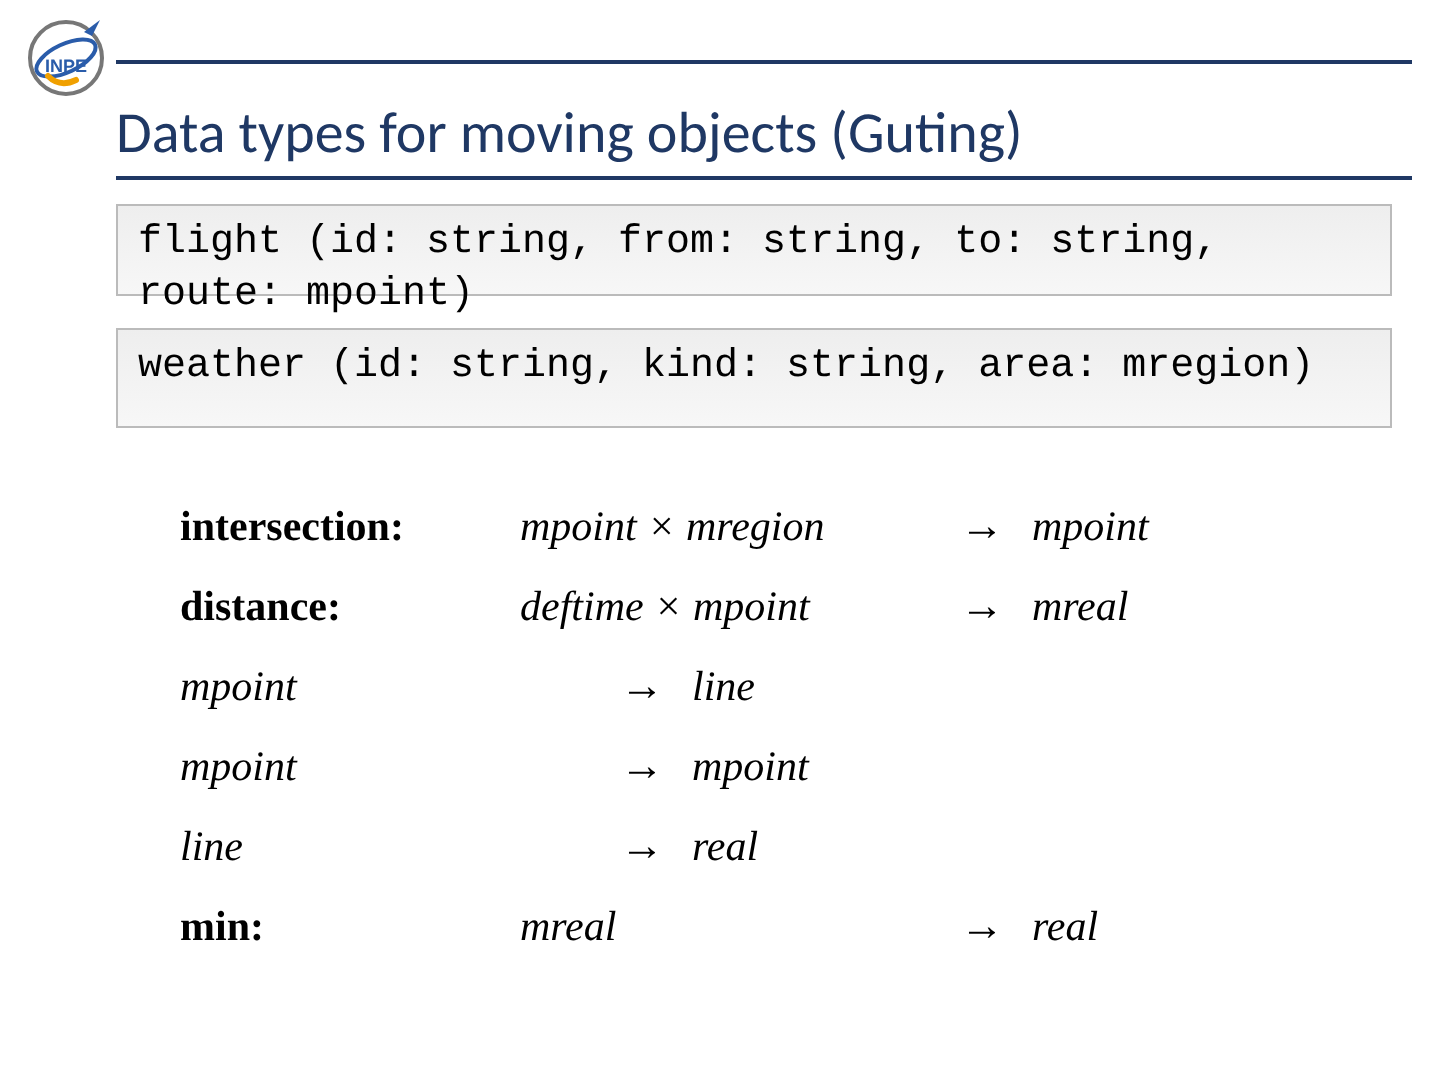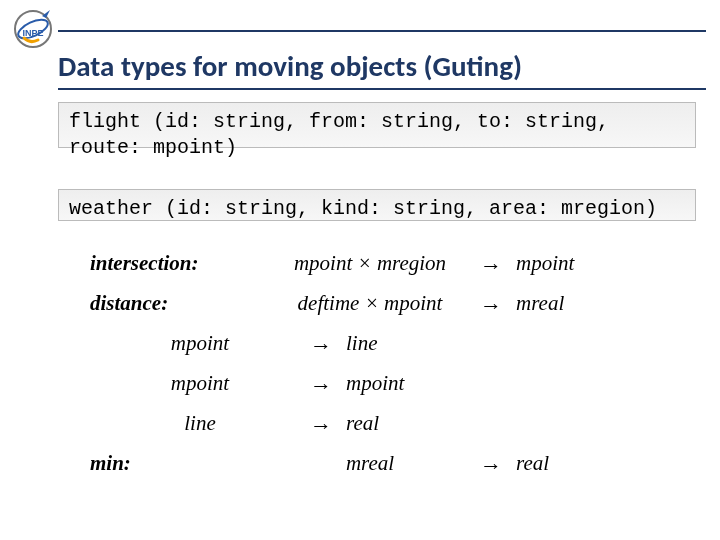--- a/index.html
+++ b/index.html
@@ -27,21 +27,21 @@
     right: 14px;
     height: 0;
     border-top: 2px solid #1f3864;
   }
   .title {
     position: absolute;
     top: 48px;
     left: 58px;
     right: 14px;
     font-size: 29px;
-    font-weight: 700;
+    font-weight: 400;
     color: #1f3864;
   }
   .hr-under {
     position: absolute;
     top: 88px;
     left: 58px;
     right: 14px;
     height: 0;
     border-top: 2px solid #1f3864;
   }
@@ -52,43 +52,41 @@
     background: linear-gradient(to bottom, #eeeeee, #f7f7f7);
     border: 1px solid #bbb;
     font-family: "Courier New", monospace;
     font-size: 20px;
     line-height: 1.3;
     padding: 6px 10px;
     box-sizing: border-box;
     color: #000;
   }
   .code-box.box1 { top: 102px; height: 46px; }
-  .code-box.box2 { top: 189px; height: 32px; }
+  .code-box.box2 { top: 164px; height: 50px; }
   .ops {
     position: absolute;
     top: 250px;
     left: 90px;
     right: 40px;
   }
   .op-row {
     display: flex;
     align-items: center;
     margin-bottom: 14px;
     font-family: Georgia, "Times New Roman", serif;
     font-size: 21px;
   }
   .op-name {
     width: 170px;
     font-weight: 700;
-    font-style: italic;
   }
   .op-sig {
     width: 220px;
     font-style: italic;
-    text-align: center;
   }
   .op-arrow {
     width: 36px;
     font-size: 22px;
   }
   .op-res {
     font-style: italic;
   }
 </style>
 </head>

